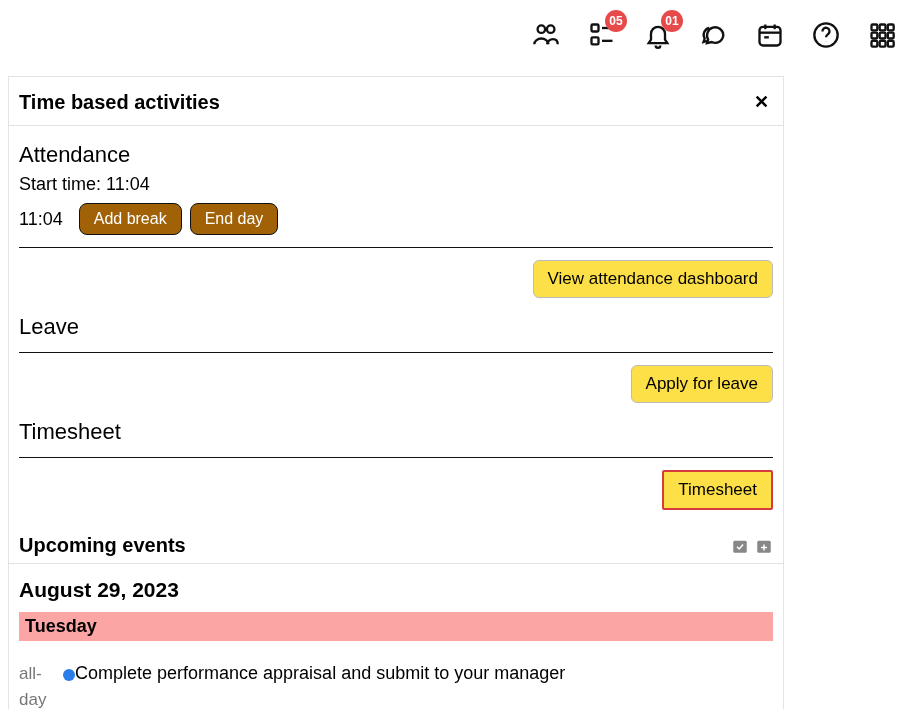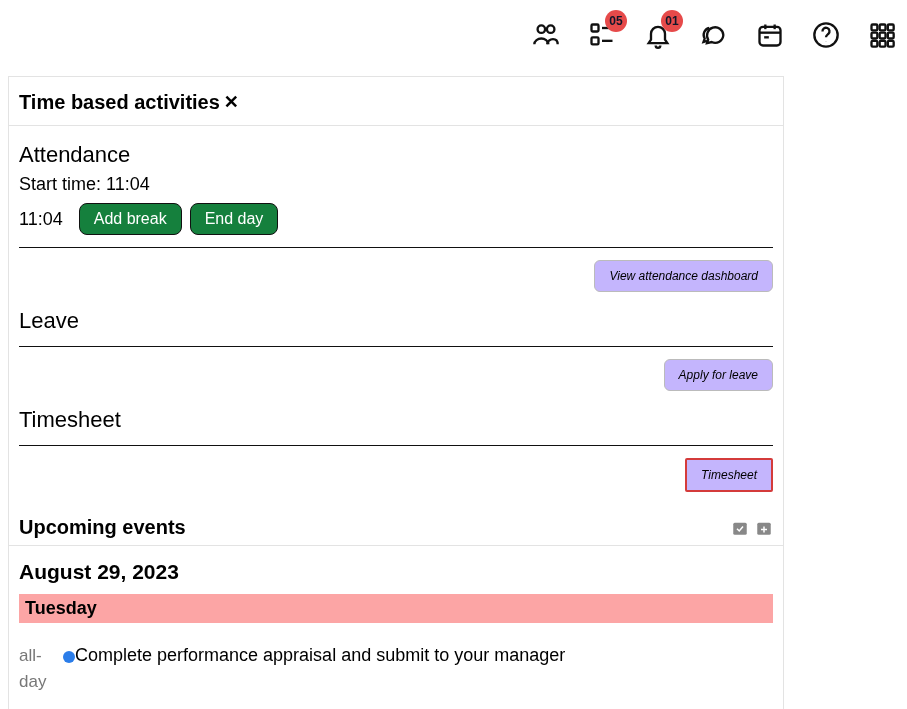--- a/index.html
+++ b/index.html
@@ -32,21 +32,21 @@
       height: 28px;
       stroke: #111;
       stroke-width: 2;
       fill: none;
     }
     .badge {
       position: absolute;
       top: -10px;
       right: -10px;
       background: #e64a4a;
-      color: #0f172a;
+      color: #ffffff;
       border-radius: 12px;
       min-width: 22px;
       height: 22px;
       padding: 0 4px;
       font-size: 12px;
       font-weight: 700;
       display: flex;
       align-items: center;
       justify-content: center;
     }
@@ -54,54 +54,54 @@
       position: absolute;
       left: 8px;
       top: 76px;
       width: 776px;
       border: 1px solid #e3e3e3;
       background: #fff;
       padding: 10px 0 30px;
     }
     .panel-header {
       display: flex;
+      justify-content: space-between;
       align-items: center;
       padding: 0 10px 8px;
       border-bottom: 1px solid #e3e3e3;
     }
     .panel-title { font-size: 20px; font-weight: 700; }
     .close-x { font-size: 18px; font-weight: 700; cursor: pointer; padding: 4px; }
     .section { padding: 0 10px; }
     .section-heading {
       font-size: 22px;
       margin-top: 16px;
       margin-bottom: 6px;
     }
     .text-row { font-size: 18px; margin-top: 6px; }
     .btn-row { display: flex; align-items: center; gap: 8px; margin-top: 8px; }
     .time-val { font-size: 18px; margin-right: 8px; }
     .btn-dark {
-      background: #15803d;
+      background: #a16207;
       color: #fff;
       border: 1px solid #111;
       border-radius: 8px;
       padding: 6px 14px;
       font-size: 16px;
       cursor: pointer;
     }
     .divider { border-bottom: 1.5px solid #111; margin: 12px 10px 12px; }
     .btn-light-row { display: flex; justify-content: flex-end; margin: 10px 10px 0; gap: 8px; }
     .btn-light {
-      background: #c4b5fd;
+      background: #fde047;
       border: 1px solid #bbb;
       border-radius: 6px;
       padding: 8px 14px;
-      font-size: 12px;
+      font-size: 17px;
       cursor: pointer;
-      font-style: italic;
     }
     .btn-highlighted {
       border: 2px solid #d43b3b;
       border-radius: 2px;
     }
     .events-header {
       display: flex;
       justify-content: space-between;
       align-items: center;
       padding: 0 10px;

